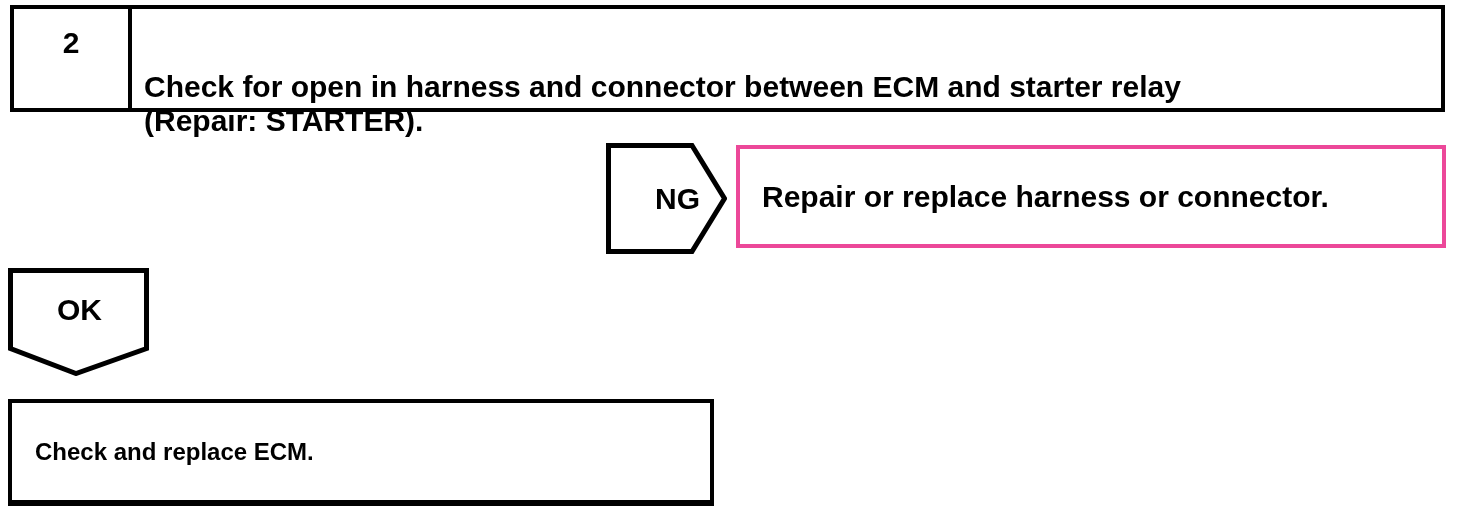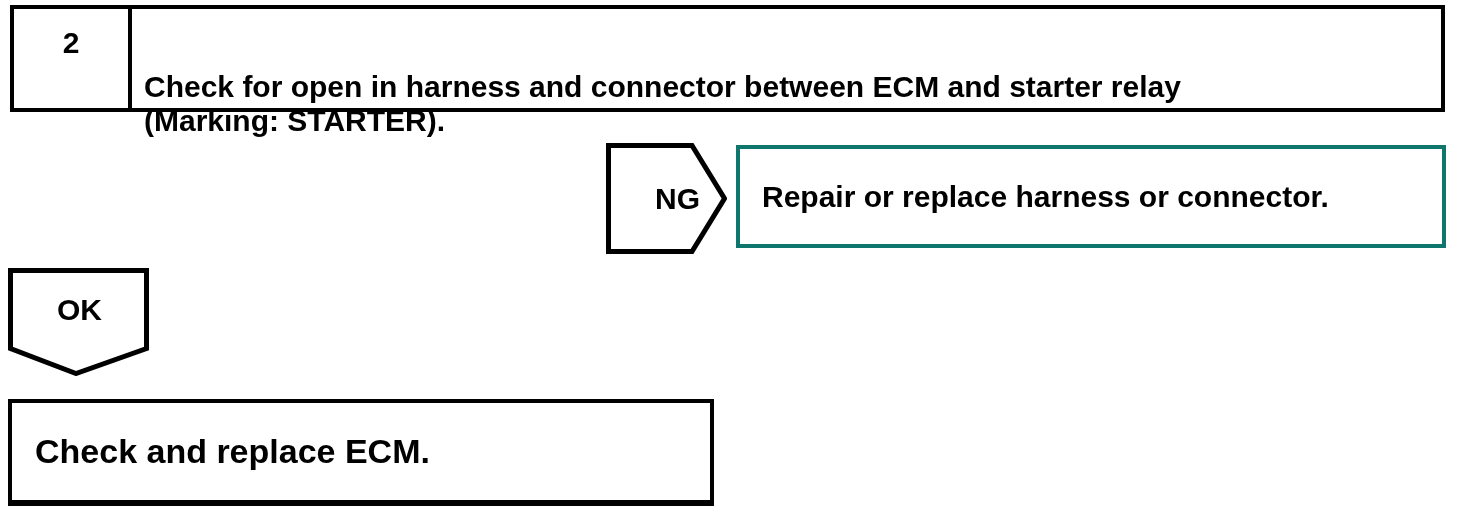--- a/index.html
+++ b/index.html
@@ -59,21 +59,21 @@
     align-items: center;
     justify-content: center;
     font-size: 30px;
     padding-left: 11px;
   }
 
   
   .repair-box {
     left: 736px; top: 145px;
     width: 710px; height: 103px;
-    border: 4px solid #0f766e;
+    border: 4px solid #ec4899;
     display: flex;
     align-items: center;
     padding-left: 22px;
     font-size: 30px;
     background: #fff;
   }
 
   
   .ok-shape {
     left: 8px; top: 268px;
@@ -92,36 +92,36 @@
 
   
   .result-box {
     left: 8px; top: 399px;
     width: 706px; height: 107px;
     border: 4px solid #000;
     border-bottom-width: 6px;
     display: flex;
     align-items: center;
     padding-left: 23px;
-    font-size: 34px;
+    font-size: 24px;
     background: #fff;
   }
 </style>
 </head>
 <body>
 
 <div class="page">
 
   <div class="abs step-box">
     <div class="step-number-cell">
       <span>2</span>
     </div>
     <div class="step-text">
       <div>Check for open in harness and connector between ECM and starter relay</div>
-      <div>(Marking: STARTER).</div>
+      <div>(Repair: STARTER).</div>
     </div>
   </div>
 
   <div class="abs ng-shape">
     <svg width="121" height="111" viewBox="0 0 121 111" aria-hidden="true">
       <polygon points="2.5,2.5 86,2.5 118.5,55.5 86,108.5 2.5,108.5" fill="#ffffff" stroke="#000000" stroke-width="5" stroke-linejoin="miter"></polygon>
     </svg>
     <span class="ng-label">NG</span>
   </div>
 

